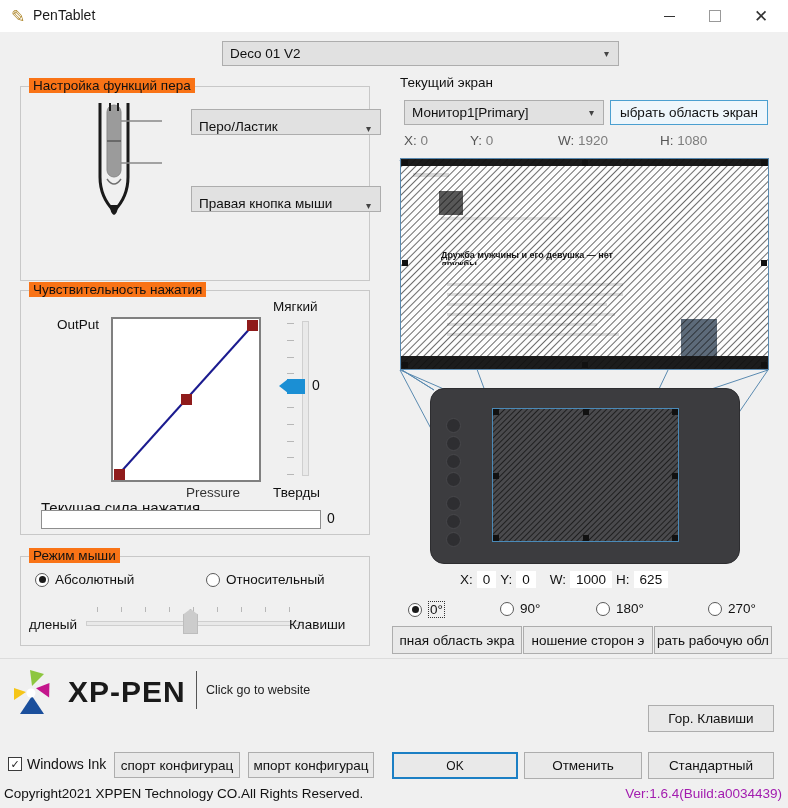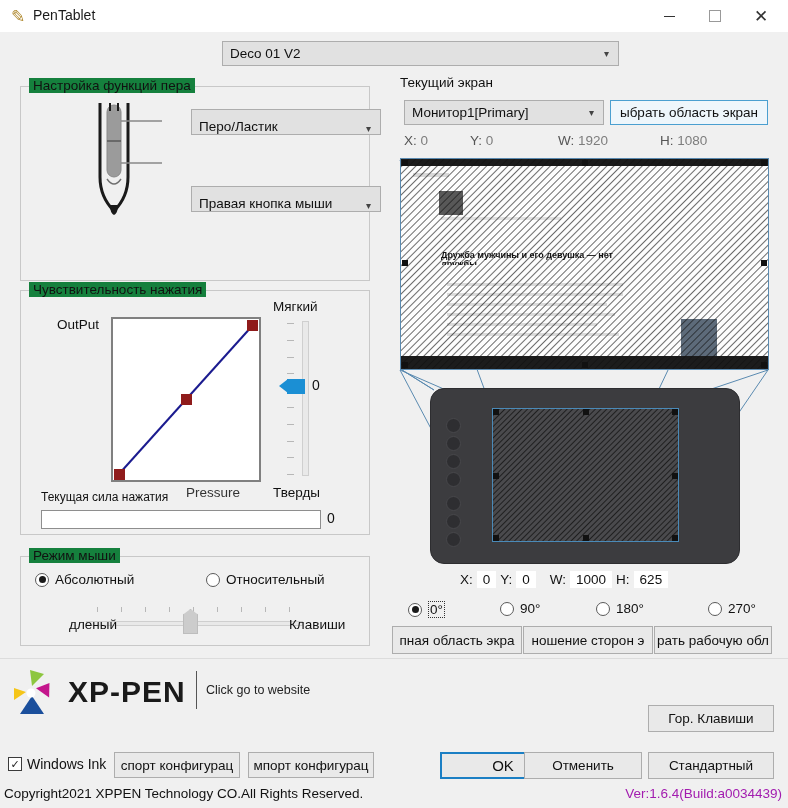--- a/index.html
+++ b/index.html
@@ -45,21 +45,21 @@
     box-sizing:border-box;
   }
   .device-select .lbl{padding-left:7px;font-size:13.5px;flex:1;}
   .caret{margin-right:9px;font-size:10px;color:#444;font-family:"DejaVu Sans",sans-serif;}
 
   
   .group{
     position:absolute;border:1px solid #c8c8c8;box-sizing:border-box;
   }
   .group > .glabel{
-    position:absolute;top:-9px;left:8px;background:#15803d;padding:0 4px;
+    position:absolute;top:-9px;left:8px;background:#f97316;padding:0 4px;
     font-size:13.5px;color:#111;white-space:nowrap;
   }
 
   #grp-pen{left:20px;top:86px;width:350px;height:195px;}
   #grp-press{left:20px;top:290px;width:350px;height:245px;}
   #grp-mouse{left:20px;top:556px;width:350px;height:90px;padding-left:48px;}
   #grp-screen-label{
     position:absolute;left:400px;top:75px;font-size:13.5px;
   }
 
@@ -96,21 +96,21 @@
   .thumb .body{
     position:absolute;left:8px;top:0;width:18px;height:15px;background:#1b8fd4;
   }
   .thumb .tip{
     position:absolute;left:0;top:0;width:0;height:0;
     border-top:7.5px solid transparent;border-bottom:7.5px solid transparent;
     border-right:9px solid #1b8fd4;
   }
   .thumb-val{position:absolute;left:291px;top:86px;font-size:14px;}
 
-  .cur-force-label{position:absolute;left:20px;top:199px;font-size:12px;}
+  .cur-force-label{position:absolute;left:20px;top:208px;font-size:15px;}
   .force-bar{
     position:absolute;left:20px;top:219px;width:280px;height:19px;
     background:#fff;border:1px solid #8e8e8e;box-sizing:border-box;
   }
   .force-val{position:absolute;left:306px;top:219px;font-size:14px;}
 
   
   .radio{
     position:absolute;display:flex;align-items:center;font-size:13.5px;
   }
@@ -127,21 +127,21 @@
   .hticks i{position:absolute;top:0;width:1px;height:5px;background:#b7b7b7;}
   .hslider-track{
     position:absolute;left:65px;top:64px;width:217px;height:5px;
     background:#e9e9e9;border:1px solid #cfcfcf;box-sizing:border-box;
   }
   .hthumb{
     position:absolute;left:162px;top:52px;width:15px;height:25px;background:#ccc;
     border:1px solid #bdbdbd;box-sizing:border-box;
     clip-path:polygon(0% 22%, 50% 0%, 100% 22%, 100% 100%, 0% 100%);
   }
-  .slow-label{position:absolute;left:8px;top:60px;font-size:13.5px;margin-left:40px;}
+  .slow-label{position:absolute;left:8px;top:60px;font-size:13.5px;}
   .fast-label{position:absolute;left:268px;top:60px;font-size:13.5px;}
 
   
   #mon-dd{
     position:absolute;left:404px;top:100px;width:200px;height:25px;
     background:#e1e1e1;border:1px solid #adadad;box-sizing:border-box;
     display:flex;align-items:center;
   }
   #sel-area-btn{
     position:absolute;left:610px;top:100px;width:158px;height:25px;
@@ -224,21 +224,21 @@
   .cbox{
     width:14px;height:14px;border:1px solid #3b3b3b;background:#fff;
     box-sizing:border-box;margin-right:5px;display:flex;align-items:center;justify-content:center;
     font-size:11px;color:#1a1a1a;line-height:1;font-family:"DejaVu Sans",sans-serif;
   }
   #btn-export{position:absolute;left:114px;top:752px;width:126px;height:26px;}
   #btn-import{position:absolute;left:248px;top:752px;width:126px;height:26px;}
   #btn-ok{
     position:absolute;left:392px;top:752px;width:126px;height:27px;
     background:#e9e9e9;border:2px solid #1b7fc4;box-sizing:border-box;
-    display:flex;align-items:center;justify-content:center;font-size:15px;margin-left:48px;
+    display:flex;align-items:center;justify-content:center;font-size:12px;
   }
   #btn-cancel{position:absolute;left:524px;top:752px;width:118px;height:27px;}
   #btn-default{position:absolute;left:648px;top:752px;width:126px;height:27px;}
   #btn-hotkeys{position:absolute;left:648px;top:705px;width:126px;height:27px;}
 
   .copyright{position:absolute;left:4px;top:786px;font-size:13.5px;color:#111;}
   .version{position:absolute;right:6px;top:786px;font-size:13.5px;color:#a21caf;}
 </style>
 </head>
 <body>

